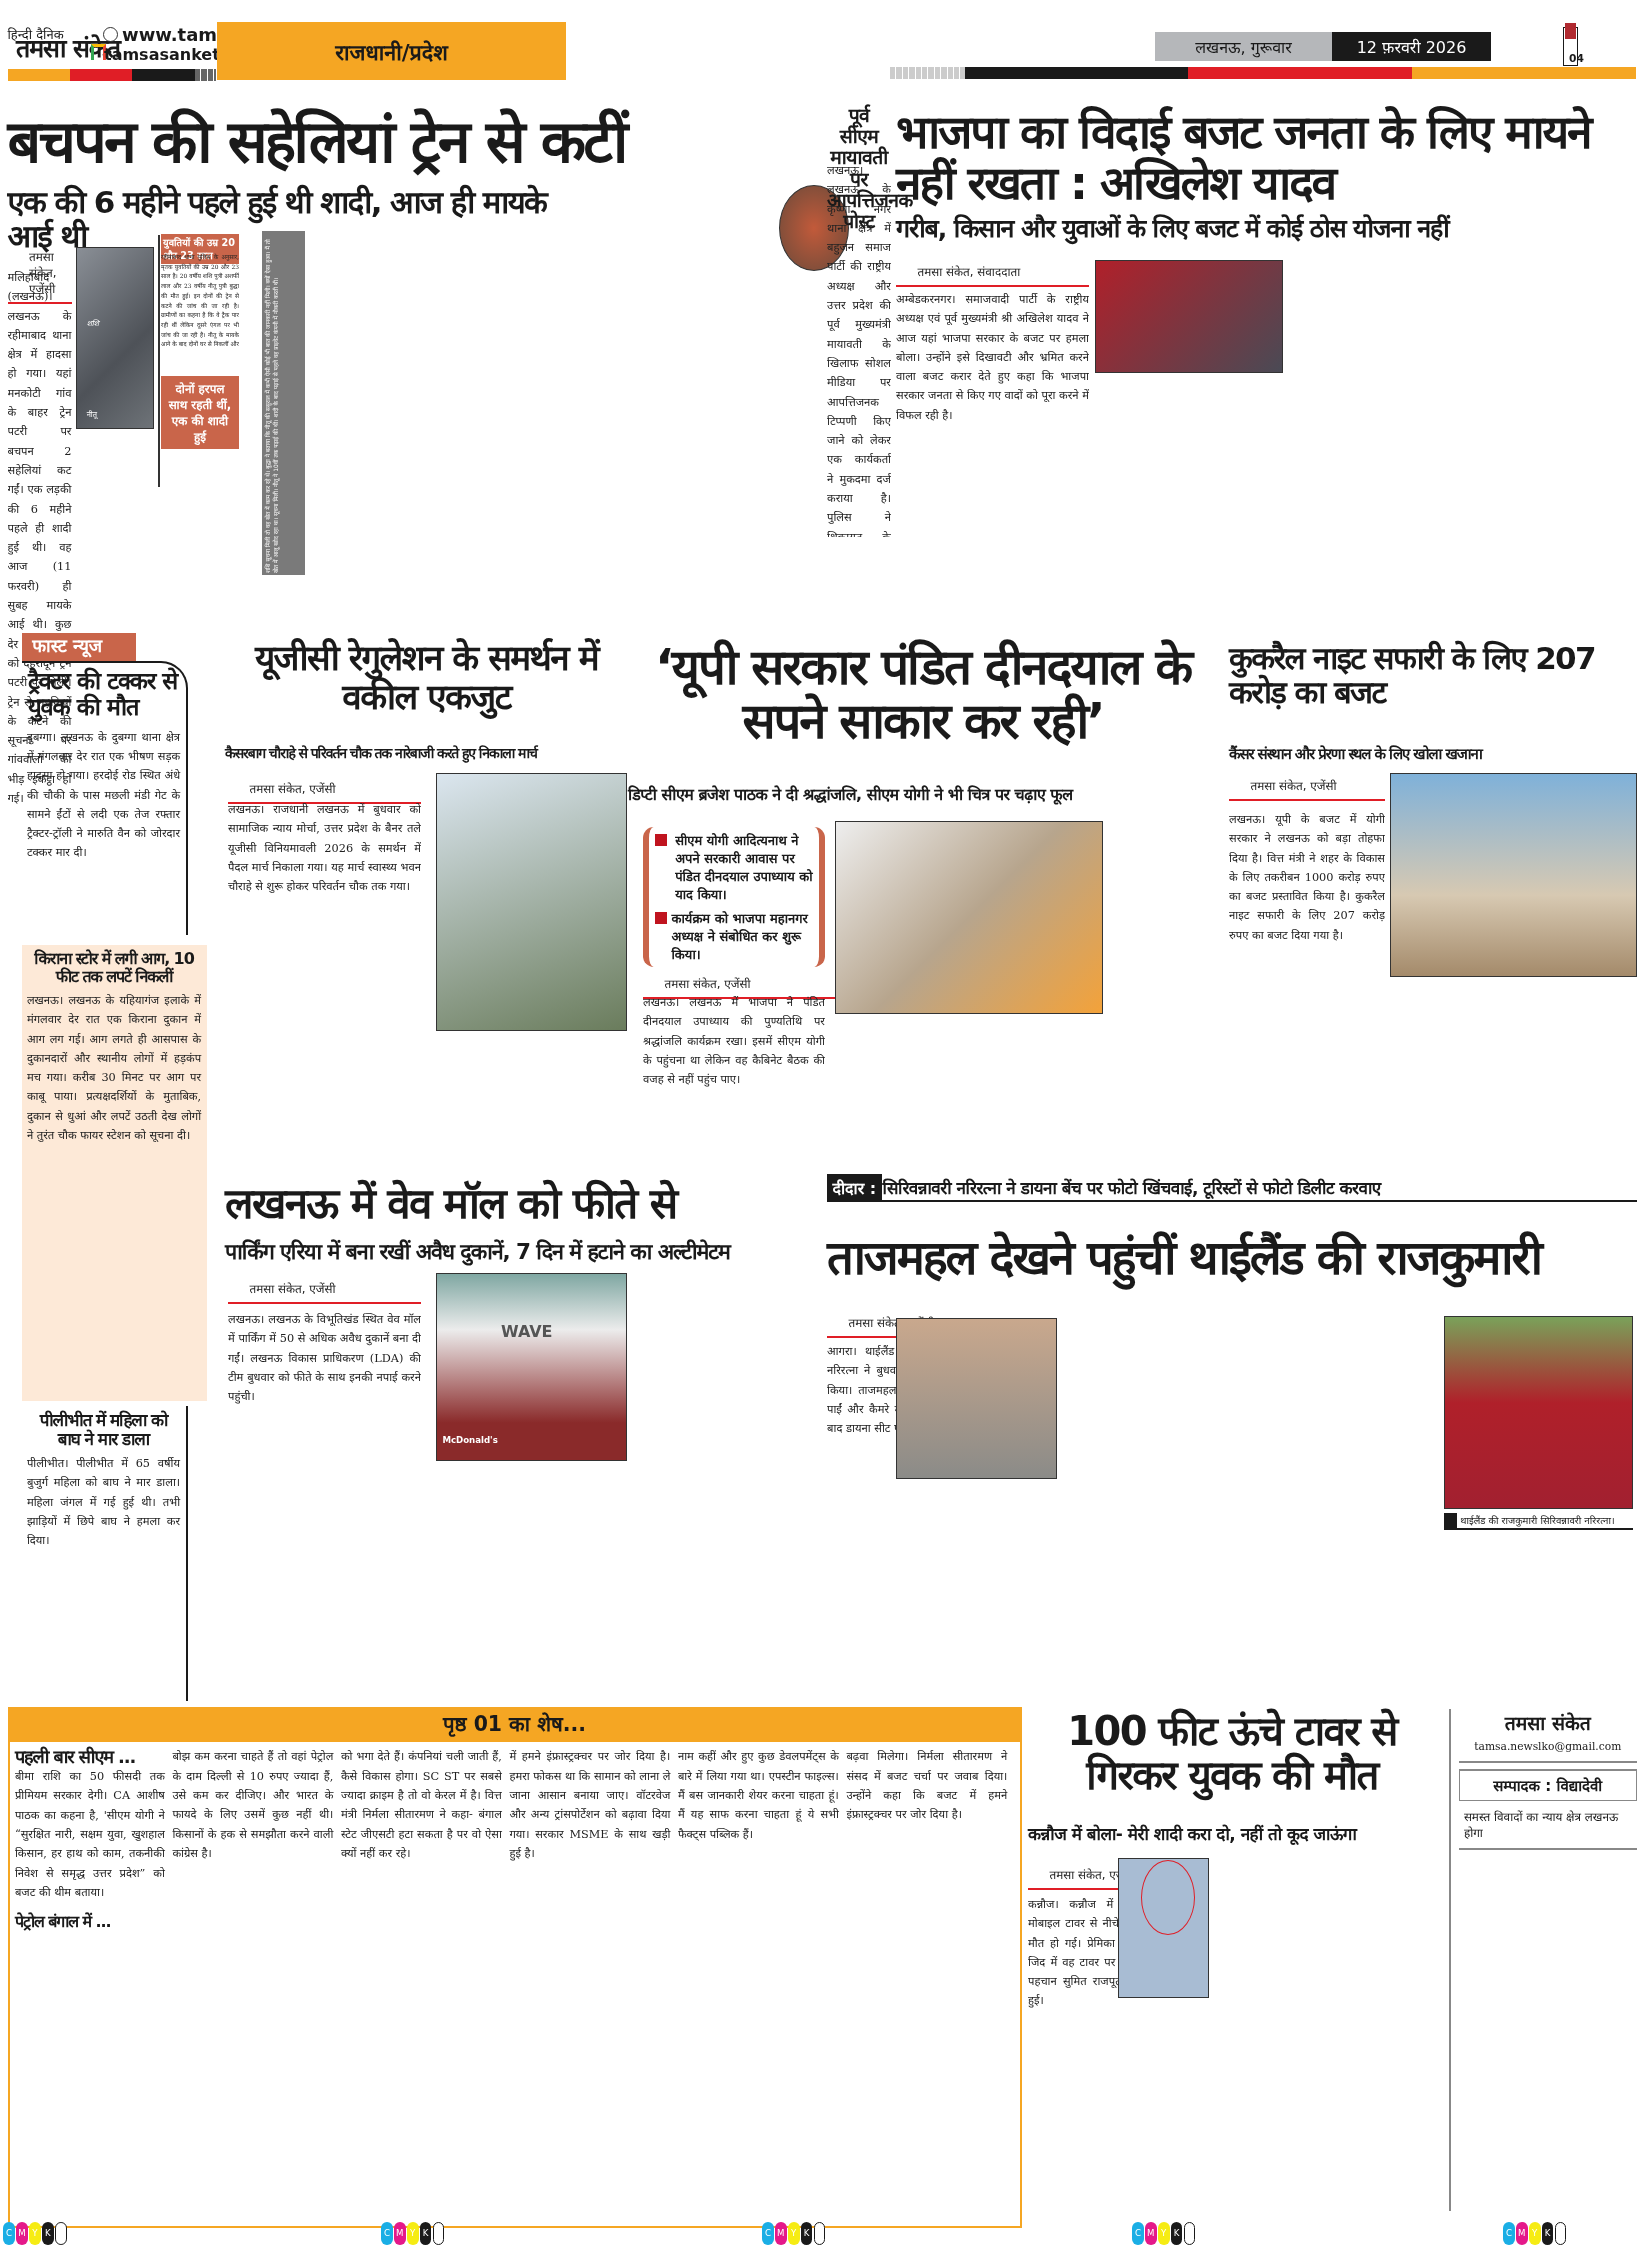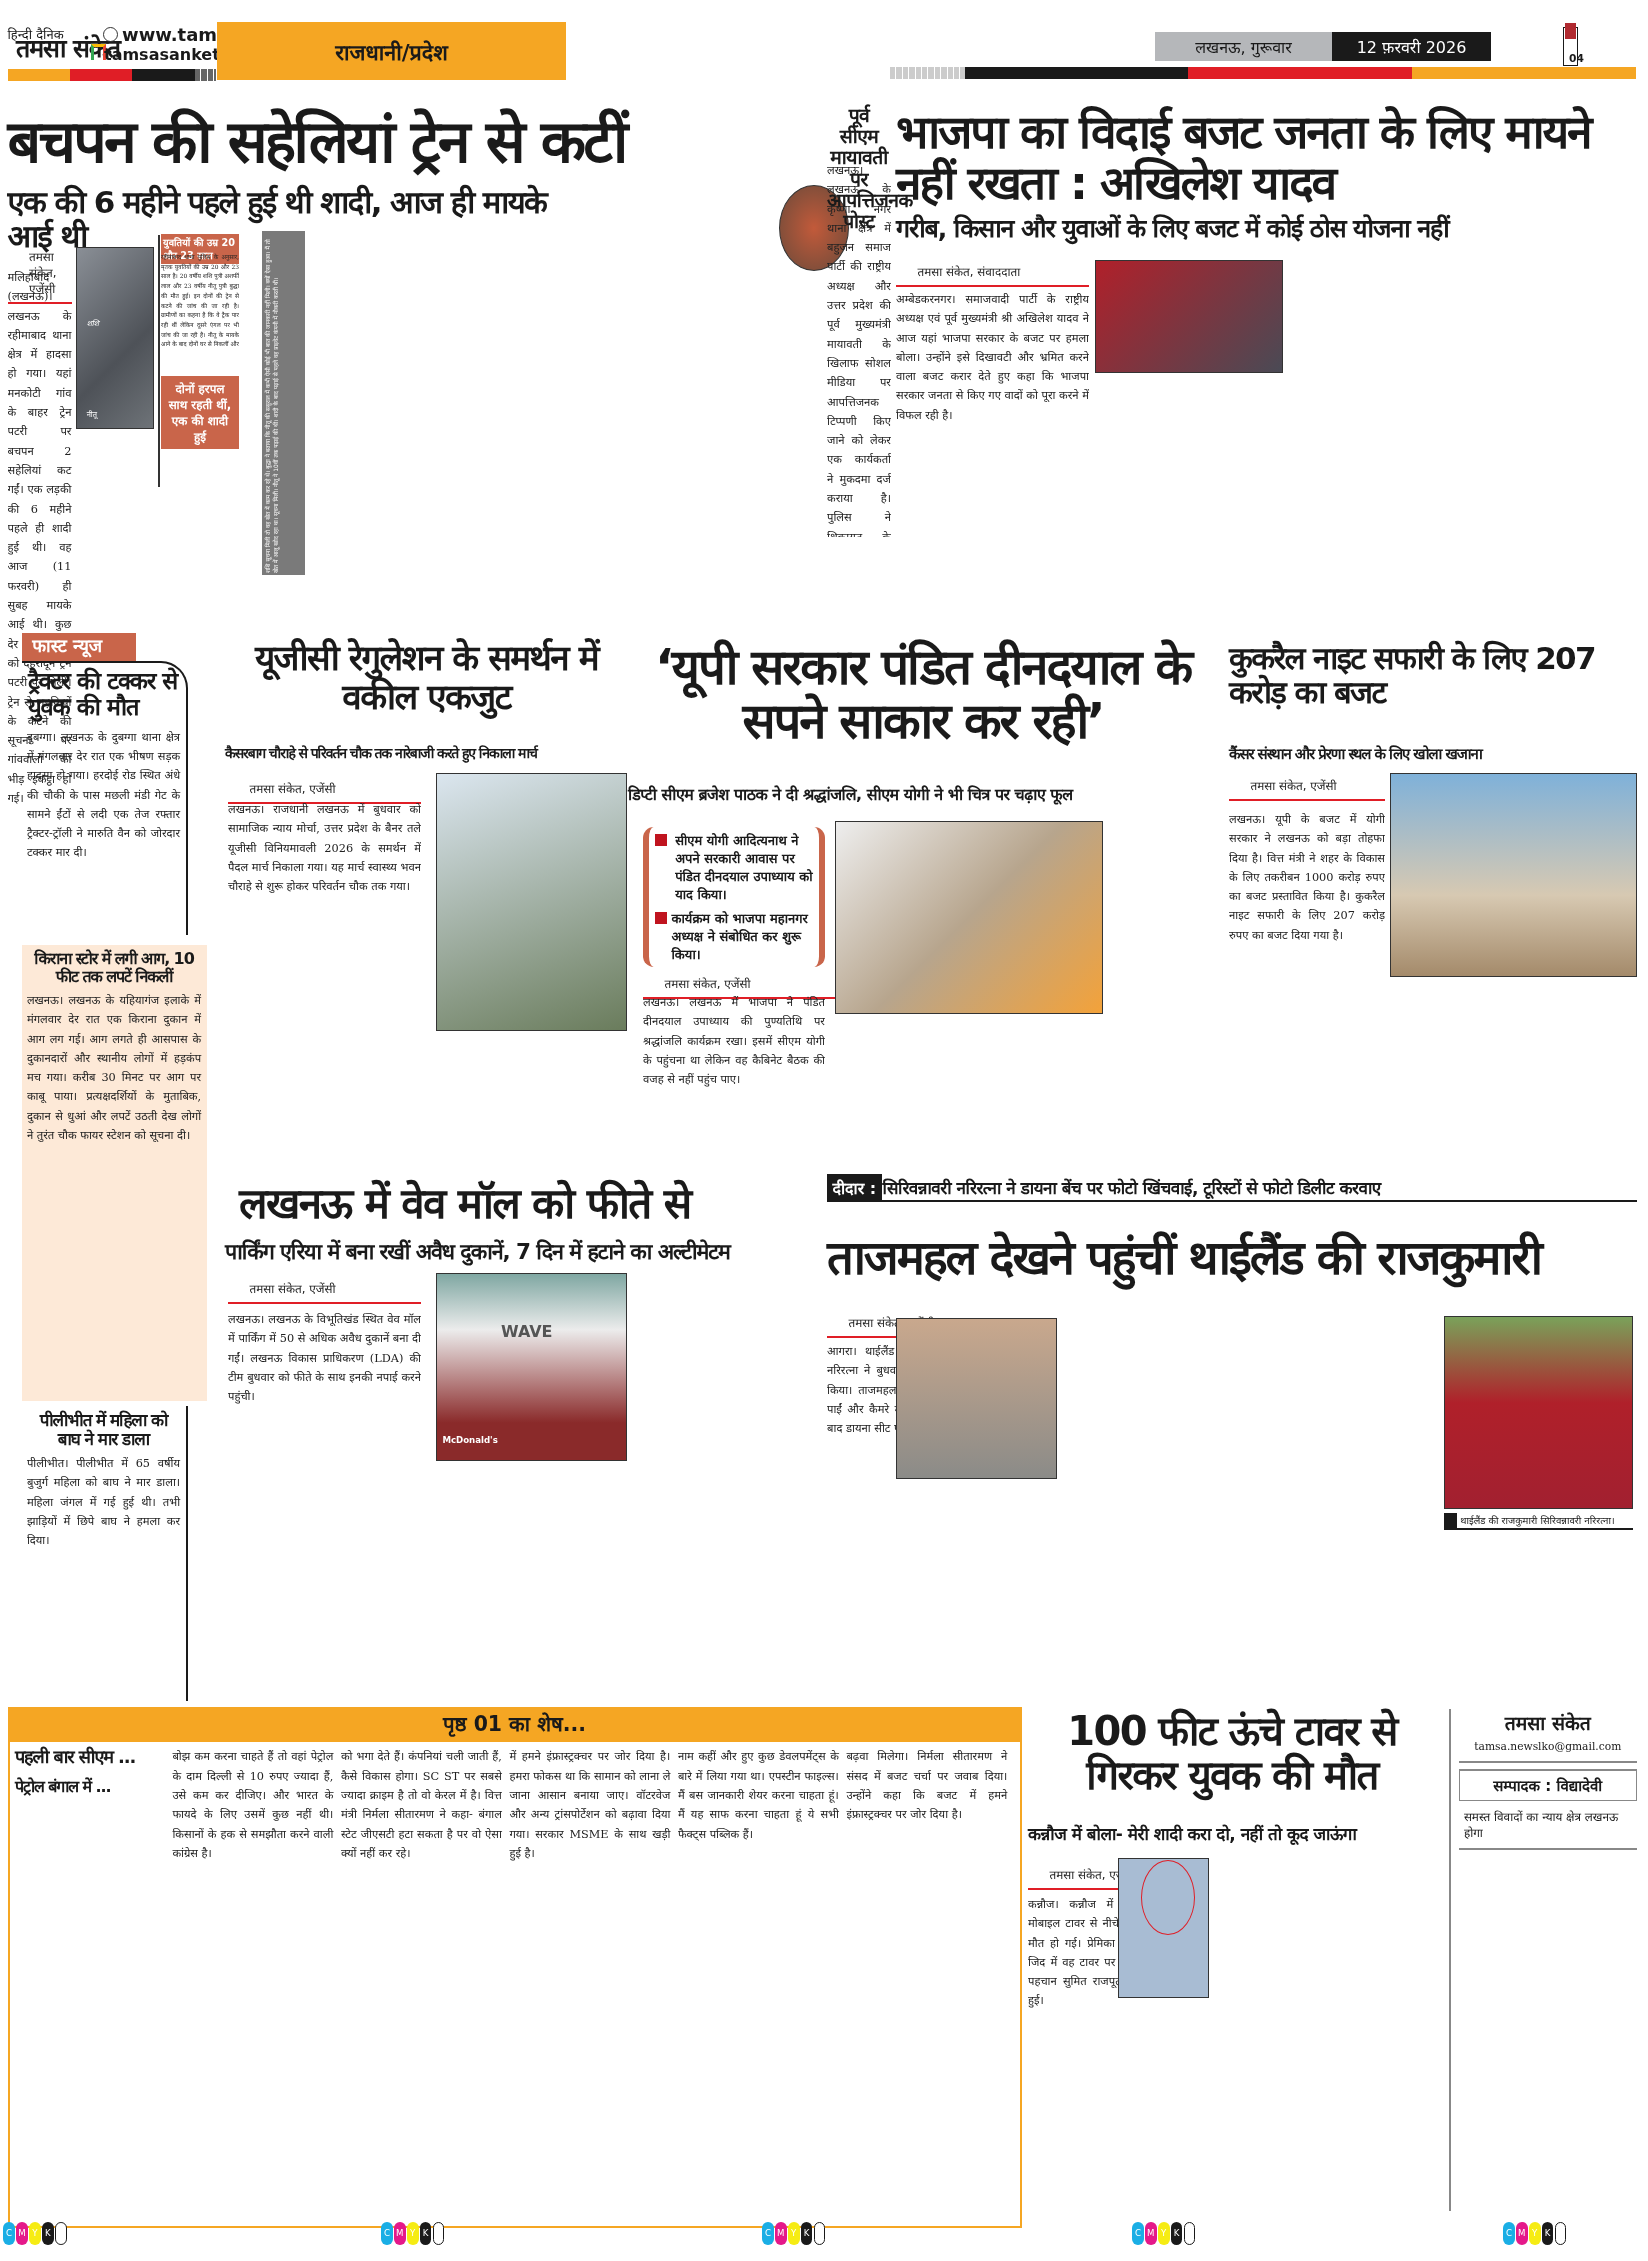--- a/index.html
+++ b/index.html
@@ -108,21 +108,21 @@
 <div class="abs byline" style="left:643px;top:971px;">तमसा संकेत, एजेंसी</div>
 <div class="abs body-text" style="left:643px;top:993px;width:182px;height:161px;overflow:hidden;">लखनऊ। लखनऊ में भाजपा ने पंडित दीनदयाल उपाध्याय की पुण्यतिथि पर श्रद्धांजलि कार्यक्रम रखा। इसमें सीएम योगी के पहुंचना था लेकिन वह कैबिनेट बैठक की वजह से नहीं पहुंच पाए।</div>
 <div class="abs photo" style="left:835px;top:821px;width:268px;height:193px;background:linear-gradient(135deg,#eee,#b7a58d 50%,#f3a23a);"></div>
 
 <div class="abs hl" style="left:1229px;top:641px;width:413px;font-size:31px;letter-spacing:-1.6px;">कुकरैल नाइट सफारी के लिए 207 करोड़ का बजट</div>
 <div class="abs hl" style="left:1229px;top:746px;width:413px;font-size:15px;">कैंसर संस्थान और प्रेरणा स्थल के लिए खोला खजाना</div>
 <div class="abs byline" style="left:1229px;top:773px;width:156px;">तमसा संकेत, एजेंसी</div>
 <div class="abs body-text" style="left:1229px;top:810px;width:156px;height:344px;overflow:hidden;">लखनऊ। यूपी के बजट में योगी सरकार ने लखनऊ को बड़ा तोहफा दिया है। वित्त मंत्री ने शहर के विकास के लिए तकरीबन 1000 करोड़ रुपए का बजट प्रस्तावित किया है। कुकरैल नाइट सफारी के लिए 207 करोड़ रुपए का बजट दिया गया है।</div>
 <div class="abs photo" style="left:1390px;top:773px;width:247px;height:204px;background:linear-gradient(180deg,#7fb1d9,#d7c9b2 60%,#a48a6a);"></div>
 
-<div class="abs hl" style="left:239px;top:1181px;width:601px;font-size:42px;letter-spacing:-1.6px;">लखनऊ में वेव मॉल को फीते से</div>
+<div class="abs hl" style="left:225px;top:1181px;width:601px;font-size:42px;letter-spacing:-1.6px;">लखनऊ में वेव मॉल को फीते से</div>
 <div class="abs hl" style="left:225px;top:1240px;width:601px;font-size:21.5px;letter-spacing:-1.1px;">पार्किंग एरिया में बना रखीं अवैध दुकानें, 7 दिन में हटाने का अल्टीमेटम</div>
 <div class="abs byline" style="left:228px;top:1276px;">तमसा संकेत, एजेंसी</div>
 <div class="abs body-text" style="left:228px;top:1310px;width:193px;height:386px;overflow:hidden;">लखनऊ। लखनऊ के विभूतिखंड स्थित वेव मॉल में पार्किंग में 50 से अधिक अवैध दुकानें बना दी गईं। लखनऊ विकास प्राधिकरण (LDA) की टीम बुधवार को फीते के साथ इनकी नपाई करने पहुंची।</div>
 <div class="abs photo" style="left:436px;top:1273px;width:191px;height:188px;background:linear-gradient(180deg,#7fa7a2,#ececec 30%,#8a2a2a 80%);">
   <div class="abs" style="left:64px;top:48px;font-size:16px;font-weight:bold;color:#555;">WAVE</div>
   <div class="abs" style="left:5.4px;top:161px;font-size:8.6px;color:#fff;font-weight:bold;">McDonald's</div>
 </div>
 
 <div class="abs" style="left:827px;top:1175px;width:810px;height:27px;border-bottom:2.7px solid #1a1a1a;display:flex;align-items:center;">
   <span style="background:#1a1a1a;color:#fff;font-size:16px;font-weight:bold;padding:2.1px 5.4px;">दीदार :</span>
@@ -137,20 +137,21 @@
 <div class="abs" style="left:1444px;top:1513px;width:189px;display:flex;align-items:center;gap:3.2px;border-bottom:2.1px solid #1a1a1a;">
   <span style="width:13px;height:15px;background:#1a1a1a;"></span>
   <span style="font-size:9.7px;">थाईलैंड की राजकुमारी सिरिवन्नावरी नरिरत्ना।</span>
 </div>
 
 <div class="abs" style="left:7.5px;top:1707px;width:1014px;height:521px;border:2.7px solid #f5a623;border-top:none;">
   <div style="height:35px;background:#f5a623;font-size:20.4px;font-weight:bold;text-align:center;line-height:35px;">पृष्ठ 01 का शेष...</div>
   <div style="display:flex;gap:7.5px;padding:5.4px;">
     <div style="width:150px;">
       <div class="hl" style="font-size:18px;">पहली बार सीएम ...</div>
+      <div class="body-text">बीमा राशि का 50 फीसदी तक प्रीमियम सरकार देगी। CA आशीष पाठक का कहना है, 'सीएम योगी ने “सुरक्षित नारी, सक्षम युवा, खुशहाल किसान, हर हाथ को काम, तकनीकी निवेश से समृद्ध उत्तर प्रदेश” को बजट की थीम बताया।</div>
       <div class="hl" style="font-size:16px;margin-top:10.7px;">पेट्रोल बंगाल में ...</div>
     </div>
     <div class="body-text" style="width:161px;">बोझ कम करना चाहते हैं तो वहां पेट्रोल के दाम दिल्ली से 10 रुपए ज्यादा हैं, उसे कम कर दीजिए। और भारत के फायदे के लिए उसमें कुछ नहीं थी। किसानों के हक से समझौता करने वाली कांग्रेस है।</div>
     <div class="body-text" style="width:161px;">को भगा देते हैं। कंपनियां चली जाती हैं, कैसे विकास होगा। SC ST पर सबसे ज्यादा क्राइम है तो वो केरल में है। वित्त मंत्री निर्मला सीतारमण ने कहा- बंगाल स्टेट जीएसटी हटा सकता है पर वो ऐसा क्यों नहीं कर रहे।</div>
     <div class="body-text" style="width:161px;">में हमने इंफ्रास्ट्रक्चर पर जोर दिया है। हमरा फोकस था कि सामान को लाना ले जाना आसान बनाया जाए। वॉटरवेज और अन्य ट्रांसपोर्टेशन को बढ़ावा दिया गया। सरकार MSME के साथ खड़ी हुई है।</div>
     <div class="body-text" style="width:161px;">नाम कहीं और हुए कुछ डेवलपमेंट्स के बारे में लिया गया था। एपस्टीन फाइल्स। मैं बस जानकारी शेयर करना चाहता हूं। मैं यह साफ करना चाहता हूं ये सभी फैक्ट्स पब्लिक हैं।</div>
     <div class="body-text" style="width:161px;">बढ़वा मिलेगा। निर्मला सीतारमण ने संसद में बजट चर्चा पर जवाब दिया। उन्होंने कहा कि बजट में हमने इंफ्रास्ट्रक्चर पर जोर दिया है।</div>
   </div>
 </div>
 

